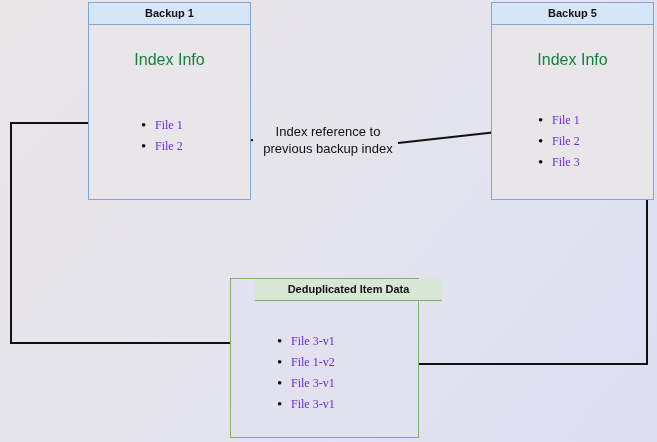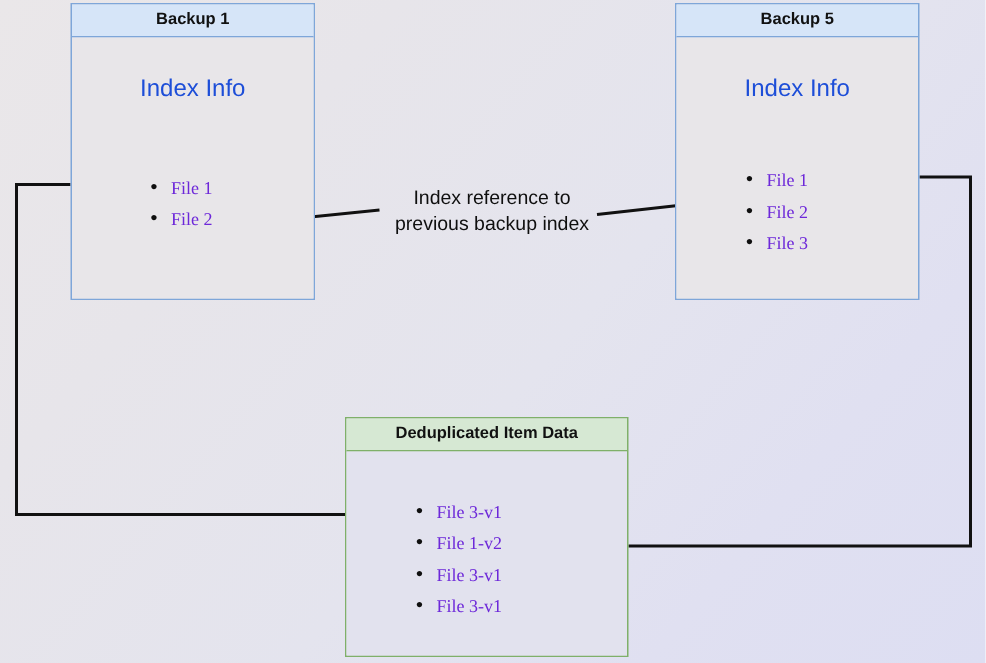--- a/index.html
+++ b/index.html
@@ -51,49 +51,51 @@
     position: relative;
     box-sizing: border-box;
     width: 100%;
     height: calc(100% - 22px);
     background: #e7e5e7;
   }
   
   .box-blue {
     border-color: #7ea6d9;
     background: #e7e5e7;
+    margin-left: 41px;
   }
   .box-blue .node-header {
     background: #d6e5f8;
     border-bottom-color: #7ea6d9;
   }
   .box-blue .node-body {
     background: #e8e6e9;
   }
   
   .box-green {
     border-color: #7fb069;
     background: #e2e2ee;
   }
   .box-green .node-header {
     background: #d6e8d3;
     border-bottom-color: #7fb069;
+    margin-left: 24px;
   }
   .box-green .node-body {
     background: #e2e2ee;
   }
   
   .index-title {
     position: absolute;
     left: 0;
     right: 0;
     top: 26px;
     text-align: center;
     font-size: 16px;
-    color: #1d4ed8;
+    color: #15803d;
   }
   .file-list {
     position: absolute;
     margin: 0;
     padding: 0;
     list-style: none;
   }
   .file-list li {
     position: relative;
     font-size: 12px;

